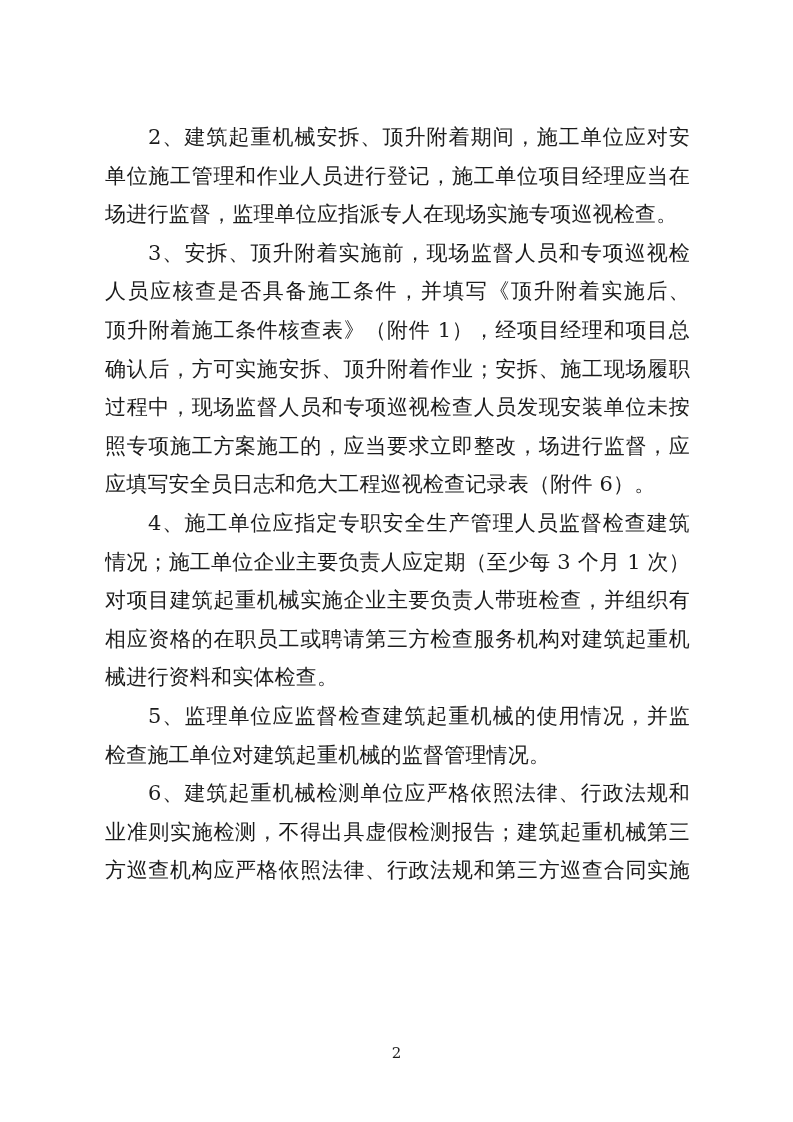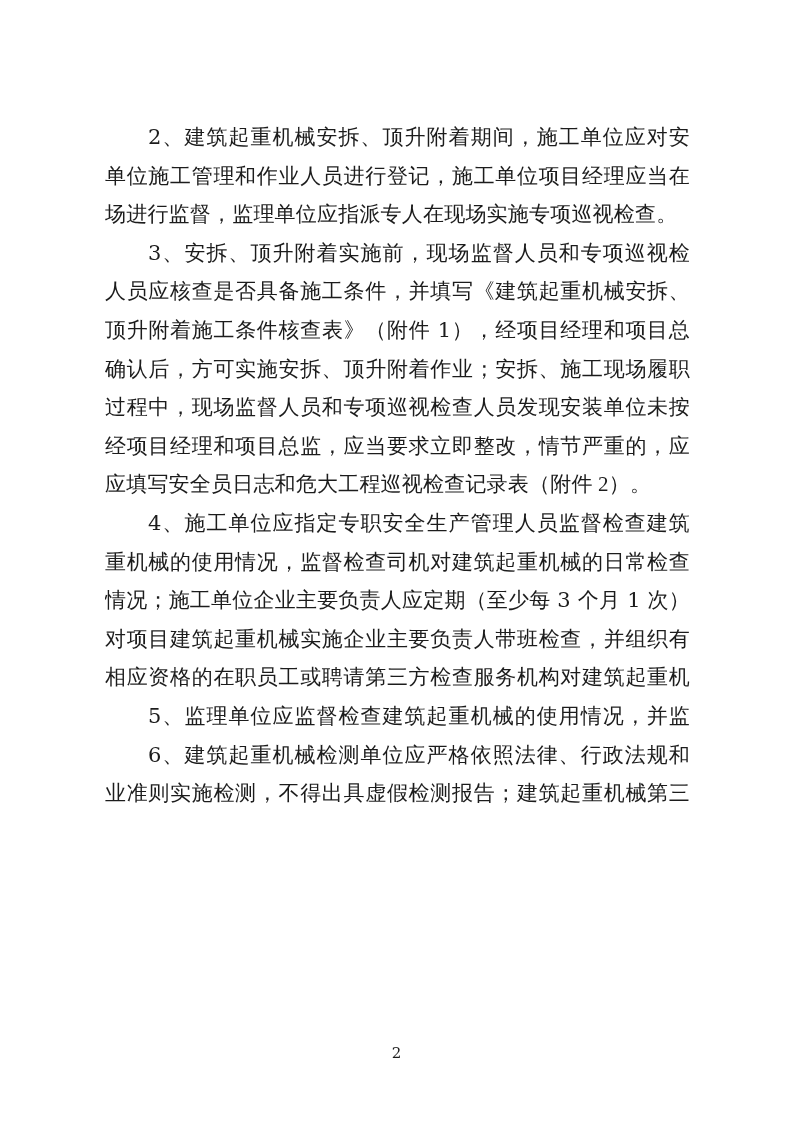--- a/index.html
+++ b/index.html
@@ -36,21 +36,20 @@
     text-align: justify;
     text-align-last: justify;
     overflow: hidden;
     color: #1c1c1c;
   }
   .text-line.first-line {
     text-indent: 43px;
   }
   .text-line.para-end {
     text-align-last: left;
-    font-family: Liberation Serif, serif;
   }
   .page-number {
     position: absolute;
     left: 0;
     top: 1042px;
     width: 100%;
     text-align: center;
     font-size: 15px;
     line-height: 22px;
     color: #1c1c1c;
@@ -61,36 +60,38 @@
 
 <div class="page">
   <div class="doc-body" id="doc-body">
       <div class="para">
         <div class="text-line first-line">2、建筑起重机械安拆、顶升附着期间，施工单位应对安装</div>
         <div class="text-line">单位施工管理和作业人员进行登记，施工单位项目经理应当在</div>
         <div class="text-line para-end">场进行监督，监理单位应指派专人在现场实施专项巡视检查。</div>
       </div>
       <div class="para">
         <div class="text-line first-line">3、安拆、顶升附着实施前，现场监督人员和专项巡视检查</div>
-        <div class="text-line">人员应核查是否具备施工条件，并填写《建筑起重机械安拆、</div>
+        <div class="text-line">人员应核查是否具备施工条件，并填写《顶升附着实施后、</div>
         <div class="text-line">顶升附着施工条件核查表》（附件 1），经项目经理和项目总监</div>
         <div class="text-line">确认后，方可实施安拆、顶升附着作业；安拆、施工现场履职</div>
         <div class="text-line">过程中，现场监督人员和专项巡视检查人员发现安装单位未按</div>
-        <div class="text-line">经项目经理和项目总监，应当要求立即整改，情节严重的，应</div>
-        <div class="text-line para-end">应填写安全员日志和危大工程巡视检查记录表（附件 2）。</div>
+        <div class="text-line">照专项施工方案施工的，应当要求立即整改，场进行监督，应</div>
+        <div class="text-line para-end">应填写安全员日志和危大工程巡视检查记录表（附件 6）。</div>
       </div>
       <div class="para">
         <div class="text-line first-line">4、施工单位应指定专职安全生产管理人员监督检查建筑起</div>
-        <div class="text-line">重机械的使用情况，监督检查司机对建筑起重机械的日常检查</div>
         <div class="text-line">情况；施工单位企业主要负责人应定期（至少每 3 个月 1 次）</div>
         <div class="text-line">对项目建筑起重机械实施企业主要负责人带班检查，并组织有</div>
         <div class="text-line">相应资格的在职员工或聘请第三方检查服务机构对建筑起重机</div>
+        <div class="text-line para-end">械进行资料和实体检查。</div>
       </div>
       <div class="para">
         <div class="text-line first-line">5、监理单位应监督检查建筑起重机械的使用情况，并监督</div>
+        <div class="text-line para-end">检查施工单位对建筑起重机械的监督管理情况。</div>
       </div>
       <div class="para">
         <div class="text-line first-line">6、建筑起重机械检测单位应严格依照法律、行政法规和执</div>
         <div class="text-line">业准则实施检测，不得出具虚假检测报告；建筑起重机械第三</div>
+        <div class="text-line">方巡查机构应严格依照法律、行政法规和第三方巡查合同实施</div>
       </div>
     </div>
   <div class="page-number">2</div>
 </div>
 
 </body></html>

